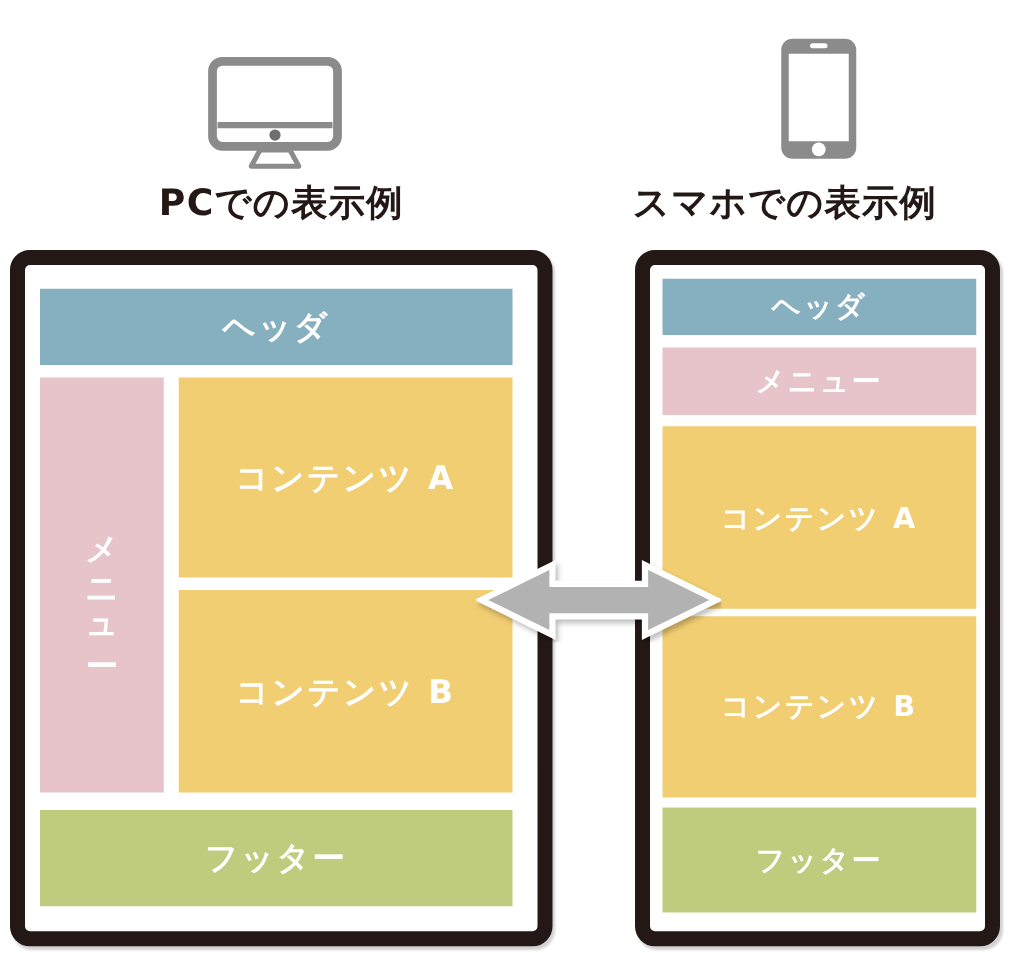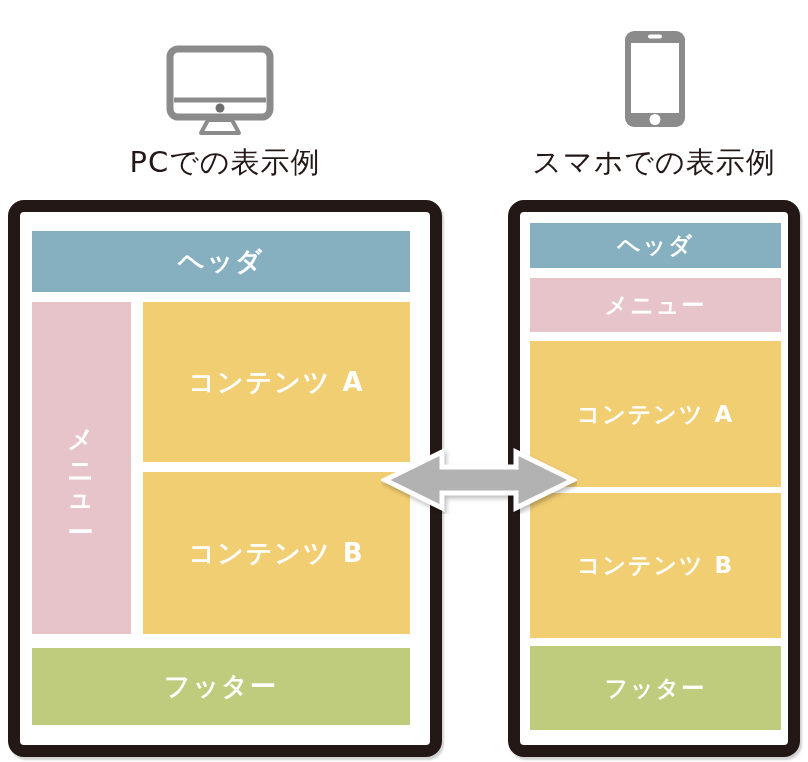--- a/index.html
+++ b/index.html
@@ -11,25 +11,25 @@
   .stage{
     position:relative; width:808px; height:762px; background:#ffffff;
     font-family:"DejaVu Sans","Liberation Sans",sans-serif; overflow:hidden;
   }
   
   .dev-icon{position:absolute;}
   .monitor-icon{left:166px; top:45px; width:108px; height:92px;}
   .phone-icon{left:623px; top:29px; width:64px; height:100px;}
   .col-title{
     position:absolute; top:142px; height:40px; line-height:40px;
-    text-align:center; font-size:29px; font-weight:normal;
+    text-align:center; font-size:29px; font-weight:bold;
     color:var(--c-title-text); letter-spacing:1px; white-space:nowrap;
   }
   .pc-title{left:8px; width:434px;}
-  .sp-title{left:500px; width:308px;}
+  .sp-title{left:474px; width:308px;}
   
   .frame{
     position:absolute; top:200px; height:557px; box-sizing:border-box;
     background:#ffffff; border:12px solid var(--c-frame); border-radius:16px;
     box-shadow:2px 3px 2px rgba(0,0,0,0.18);
     display:flex; flex-direction:column;
   }
   .pc-frame{left:8px; width:434px; padding:19px 20px 20px 12px;}
   .sp-frame{left:508px; width:292px; padding:11px 7px 15px 10px;}
   

